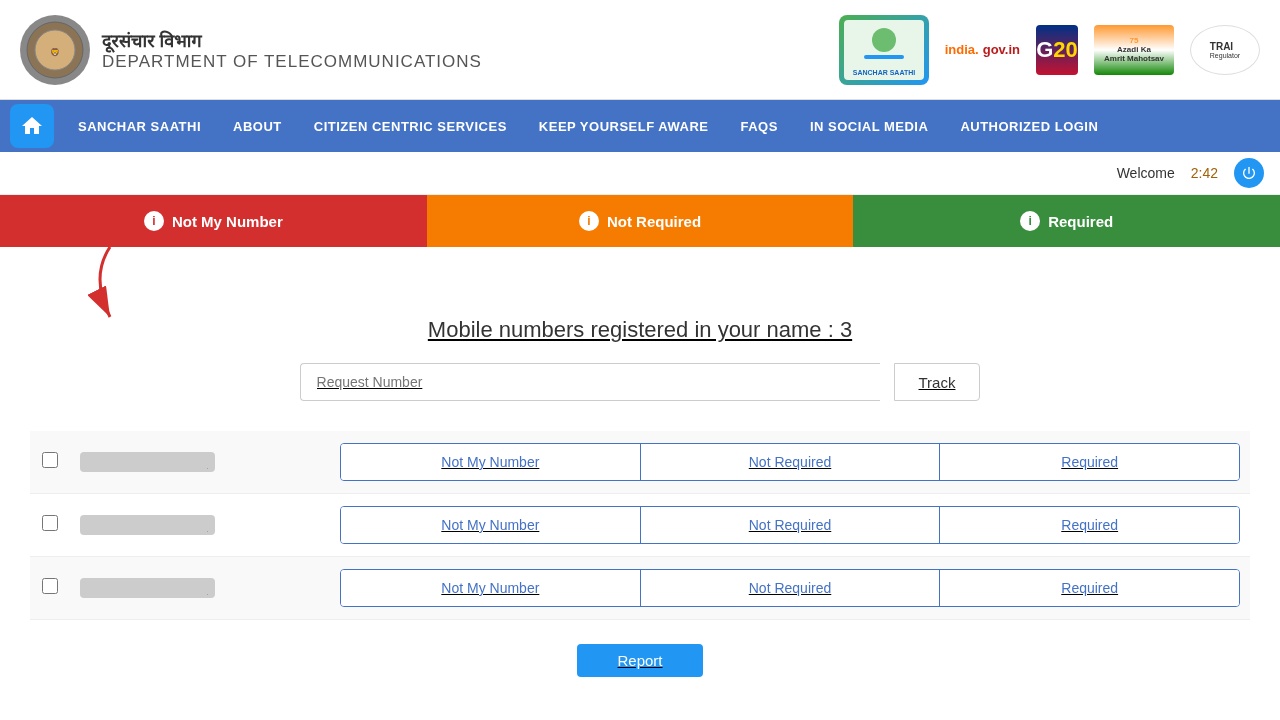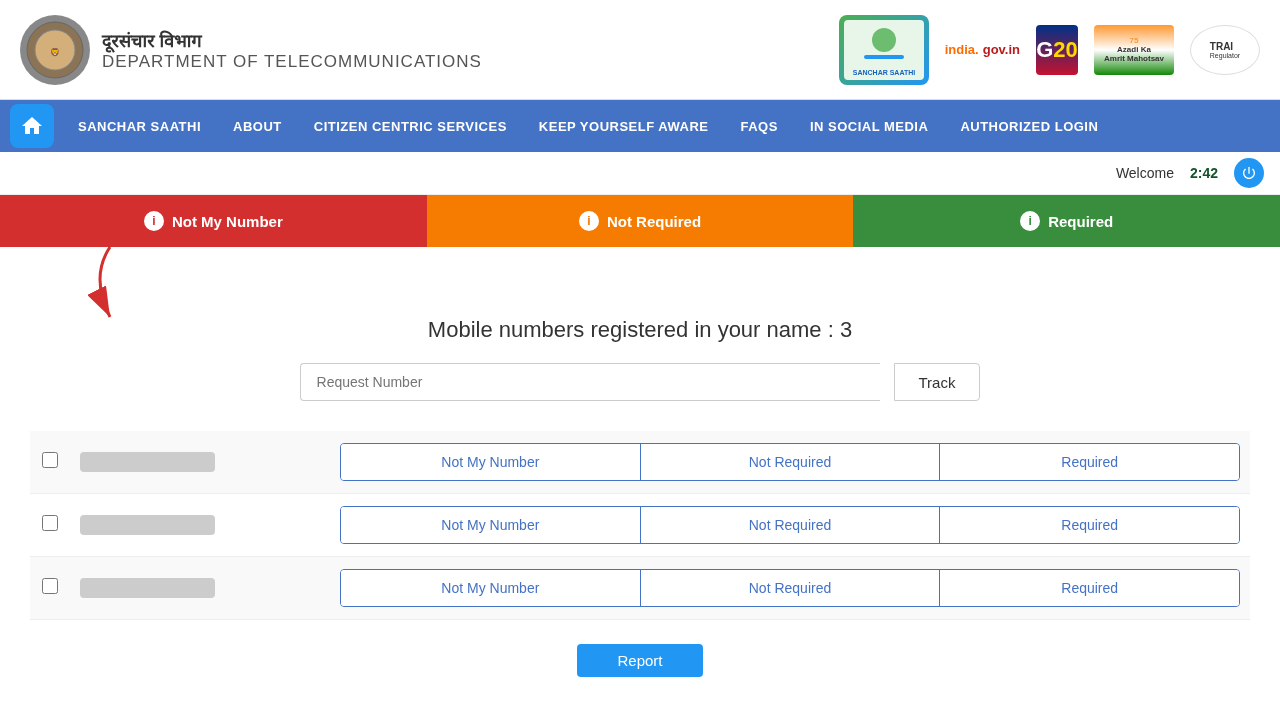--- a/index.html
+++ b/index.html
@@ -136,21 +136,21 @@
     .welcome-bar {
       display: flex;
       align-items: center;
       justify-content: flex-end;
       padding: 6px 16px;
       background: #fff;
       border-bottom: 1px solid #eee;
       gap: 16px;
     }
     .welcome-text { font-size: 14px; color: #333; }
-    .time-display { font-size: 14px; color: #14532d; font-weight: bold; }
+    .time-display { font-size: 14px; color: #a16207; font-weight: normal; }
     .power-btn {
       background: #2196F3;
       width: 30px;
       height: 30px;
       border-radius: 50%;
       display: flex;
       align-items: center;
       justify-content: center;
       cursor: pointer;
     }
@@ -186,20 +186,21 @@
       font-size: 12px;
       font-weight: bold;
     }
     .legend-red .legend-icon { color: #D32F2F; }
     .legend-orange .legend-icon { color: #F57C00; }
     .legend-green .legend-icon { color: #388E3C; }
 
     
     .main-content {
       padding: 20px 30px;
+      text-decoration: underline;
     }
     .page-title {
       text-align: center;
       font-size: 22px;
       font-weight: normal;
       color: #333;
       margin-bottom: 20px;
     }
 
     

